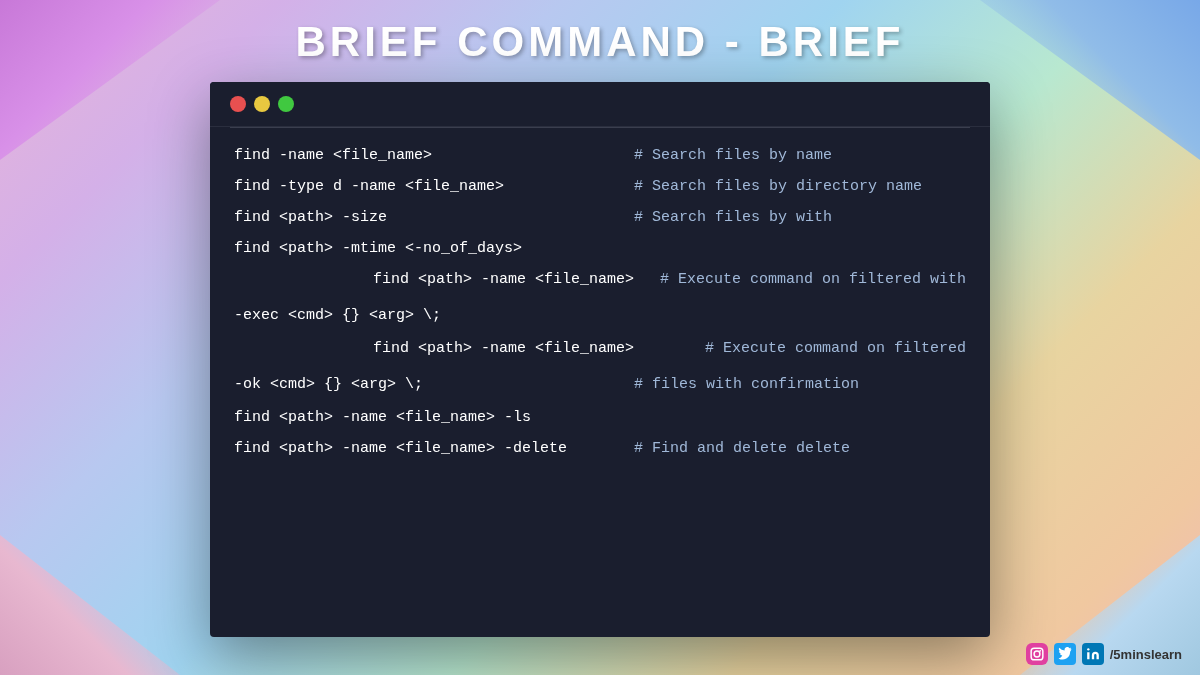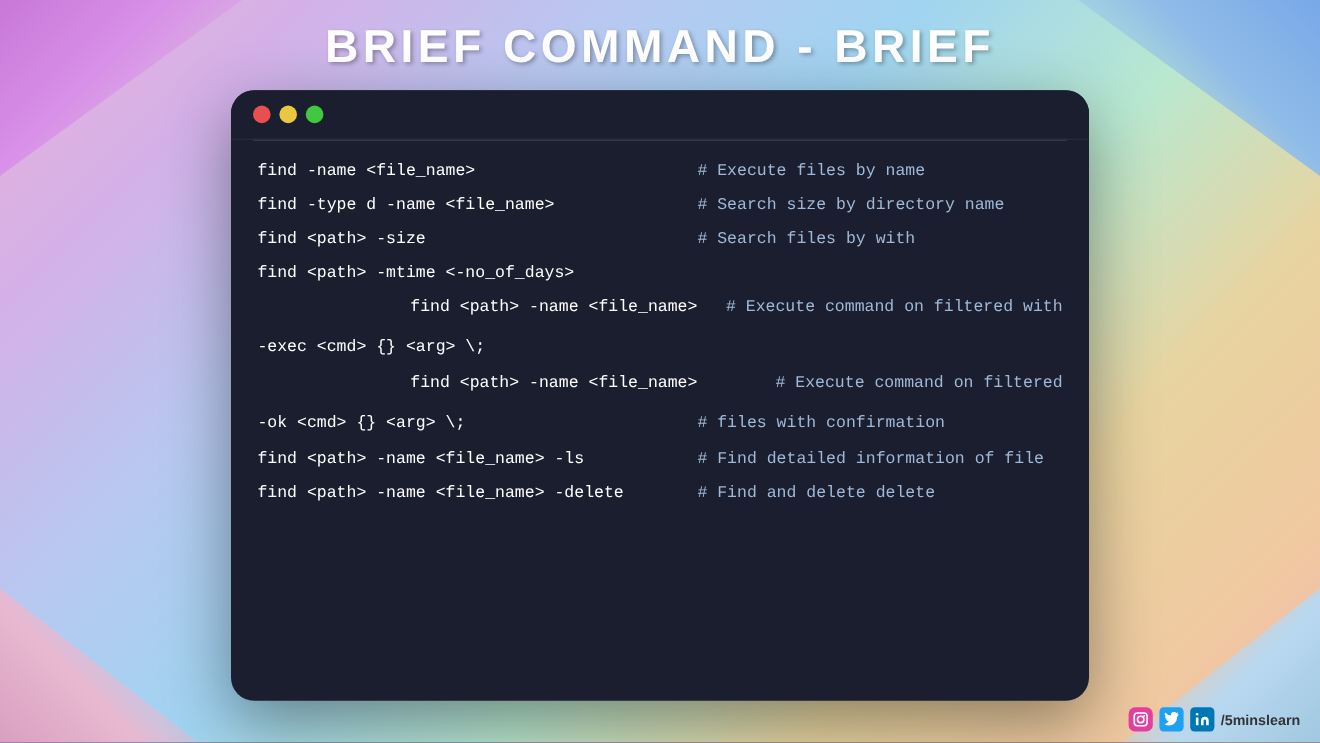--- a/index.html
+++ b/index.html
@@ -68,21 +68,21 @@
       z-index: 2;
     }
 
     .terminal-window {
       position: absolute;
       top: 82px;
       left: 210px;
       right: 210px;
       bottom: 38px;
       background: #1a1e2e;
-      border-radius: 21px;
+      border-radius: 4px;
       z-index: 2;
       overflow: hidden;
       box-shadow: 0 20px 60px rgba(0,0,0,0.4);
     }
 
     .terminal-header {
       display: flex;
       align-items: center;
       padding: 14px 20px;
       background: #1a1e2e;
@@ -198,26 +198,26 @@
     <div class="traffic-light tl-red"></div>
     <div class="traffic-light tl-yellow"></div>
     <div class="traffic-light tl-green"></div>
   </div>
   <div class="terminal-divider"></div>
 
   <div class="terminal-body">
 
     <div class="cmd-row">
       <span class="cmd-left">find -name &lt;file_name&gt;</span>
-      <span class="cmd-right comment-inline"># Execute files by name</span>
+      <span class="cmd-right comment-inline"># Search files by name</span>
     </div>
 
     <div class="cmd-row">
       <span class="cmd-left">find -type d -name &lt;file_name&gt;</span>
-      <span class="cmd-right comment-inline"># Search size by directory name</span>
+      <span class="cmd-right comment-inline"># Search files by directory name</span>
     </div>
 
     <div class="cmd-row">
       <span class="cmd-left">find &lt;path&gt; -size</span>
       <span class="cmd-right comment-inline"># Search files by with</span>
     </div>
 
     <div class="cmd-row">
       <span class="cmd-left">find &lt;path&gt; -mtime &lt;-no_of_days&gt;</span>
     </div>
@@ -235,21 +235,20 @@
       <span class="cmd-left">find &lt;path&gt; -name &lt;file_name&gt;</span>
       <span class="cmd-right comment-inline"># Execute command on filtered</span>
     </div>
     <div class="cmd-row multi-cont">
       <span class="cmd-left">-ok &lt;cmd&gt; {} &lt;arg&gt; \;</span>
       <span class="cmd-right comment-inline"># files with confirmation</span>
     </div>
 
     <div class="cmd-row">
       <span class="cmd-left">find &lt;path&gt; -name &lt;file_name&gt; -ls</span>
-      <span class="cmd-right comment-inline"># Find detailed information of file</span>
     </div>
 
     <div class="cmd-row">
       <span class="cmd-left">find &lt;path&gt; -name &lt;file_name&gt; -delete</span>
       <span class="cmd-right comment-inline"># Find and delete delete</span>
     </div>
 
   </div>
 </div>
 

